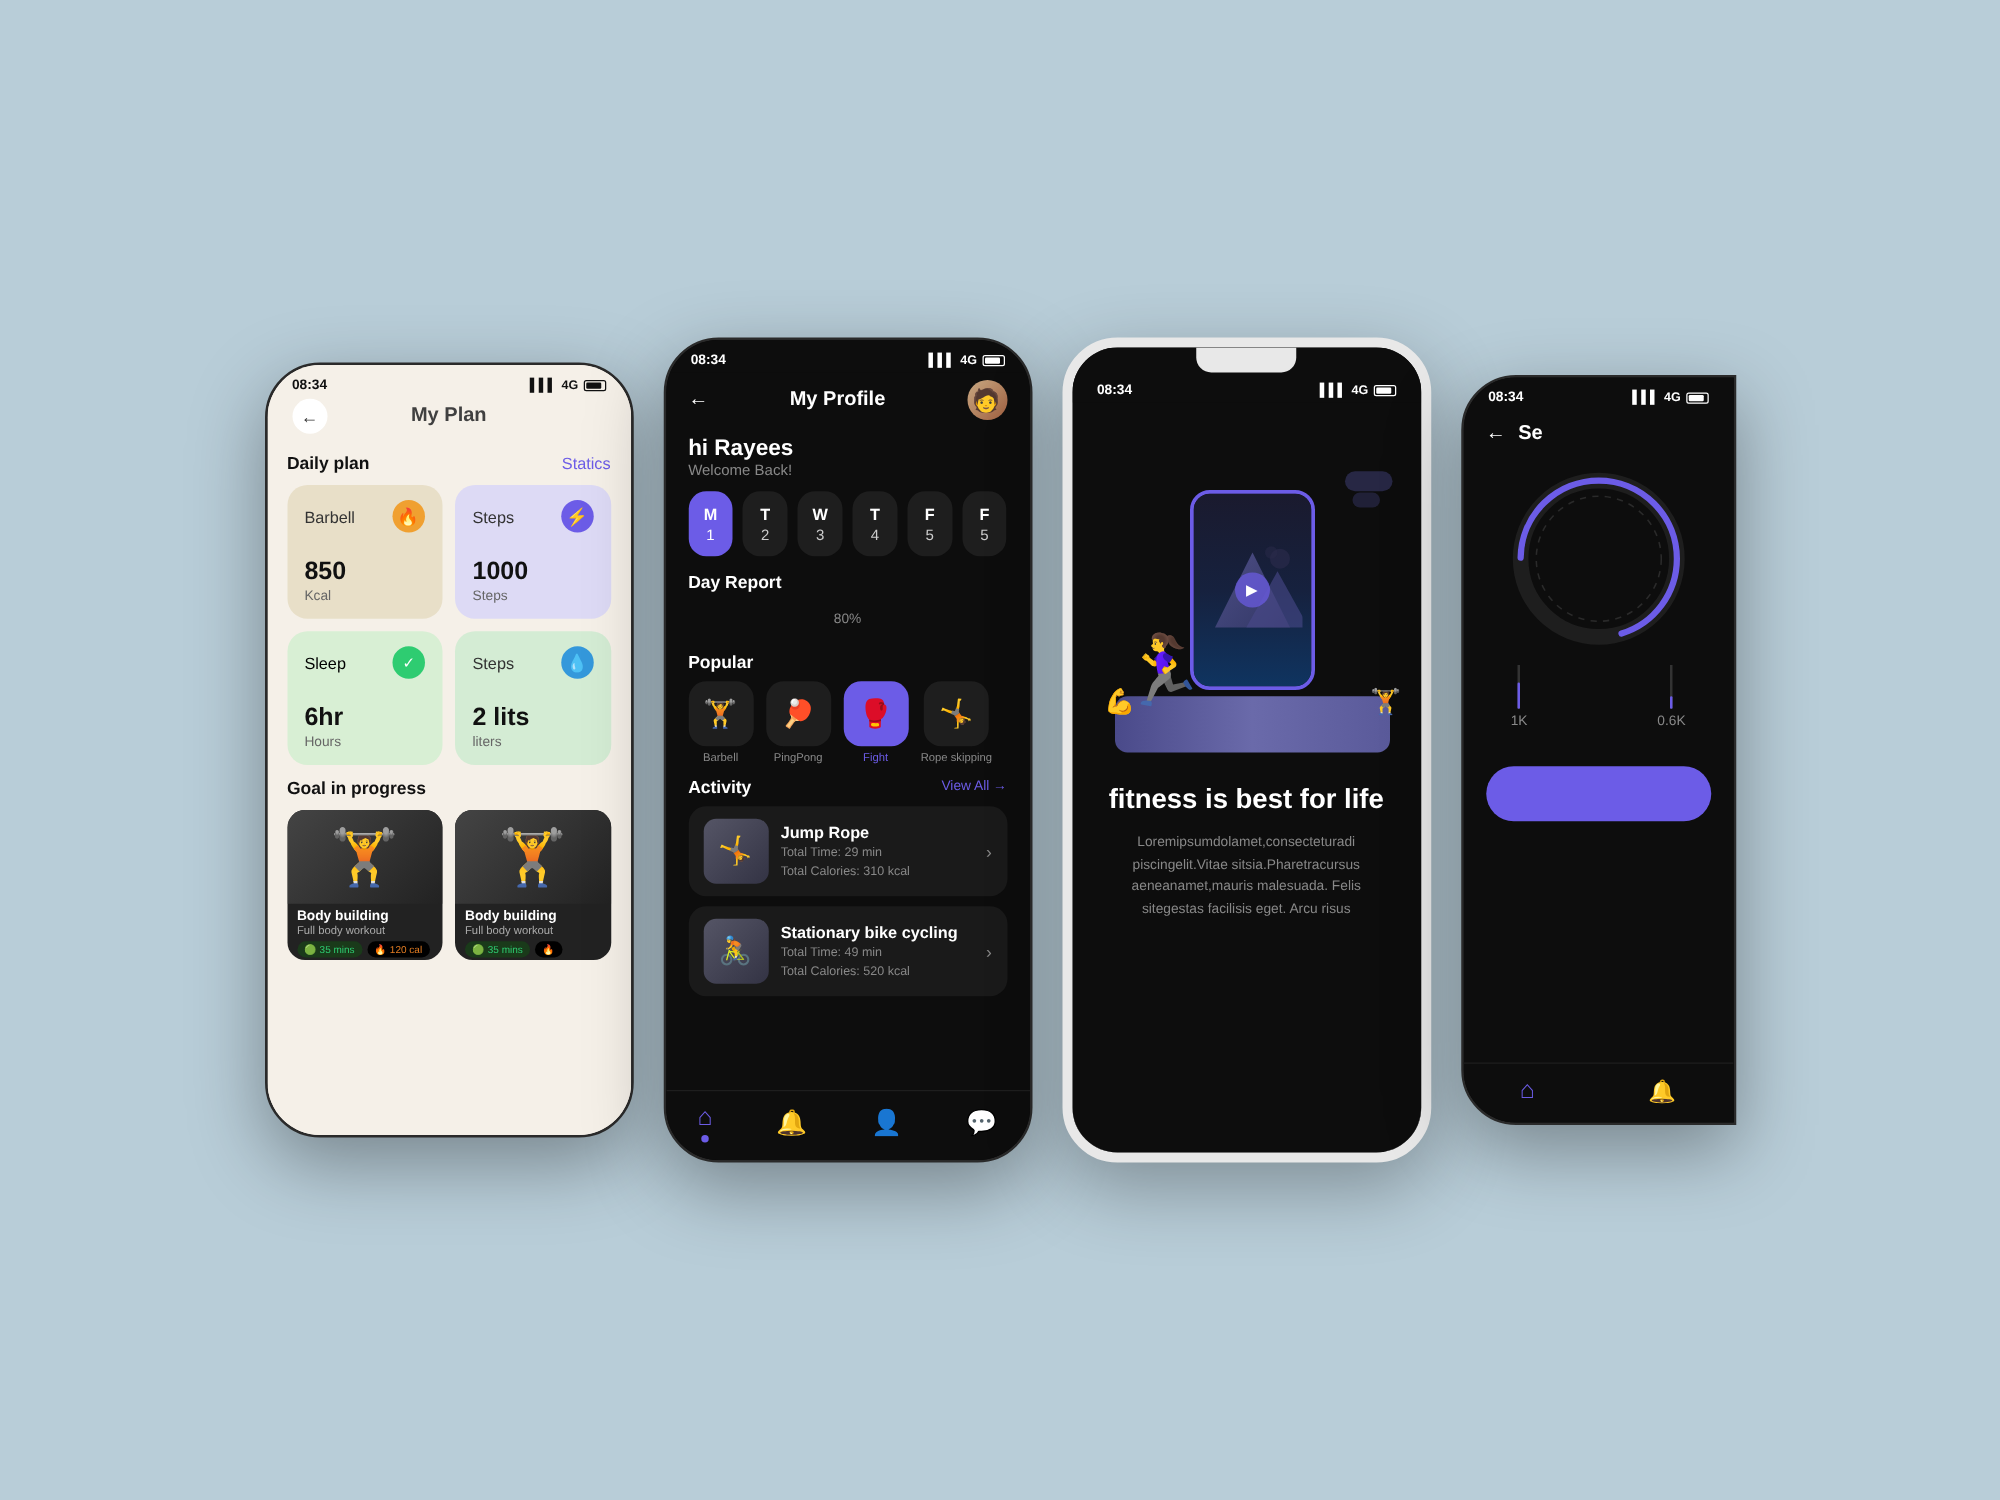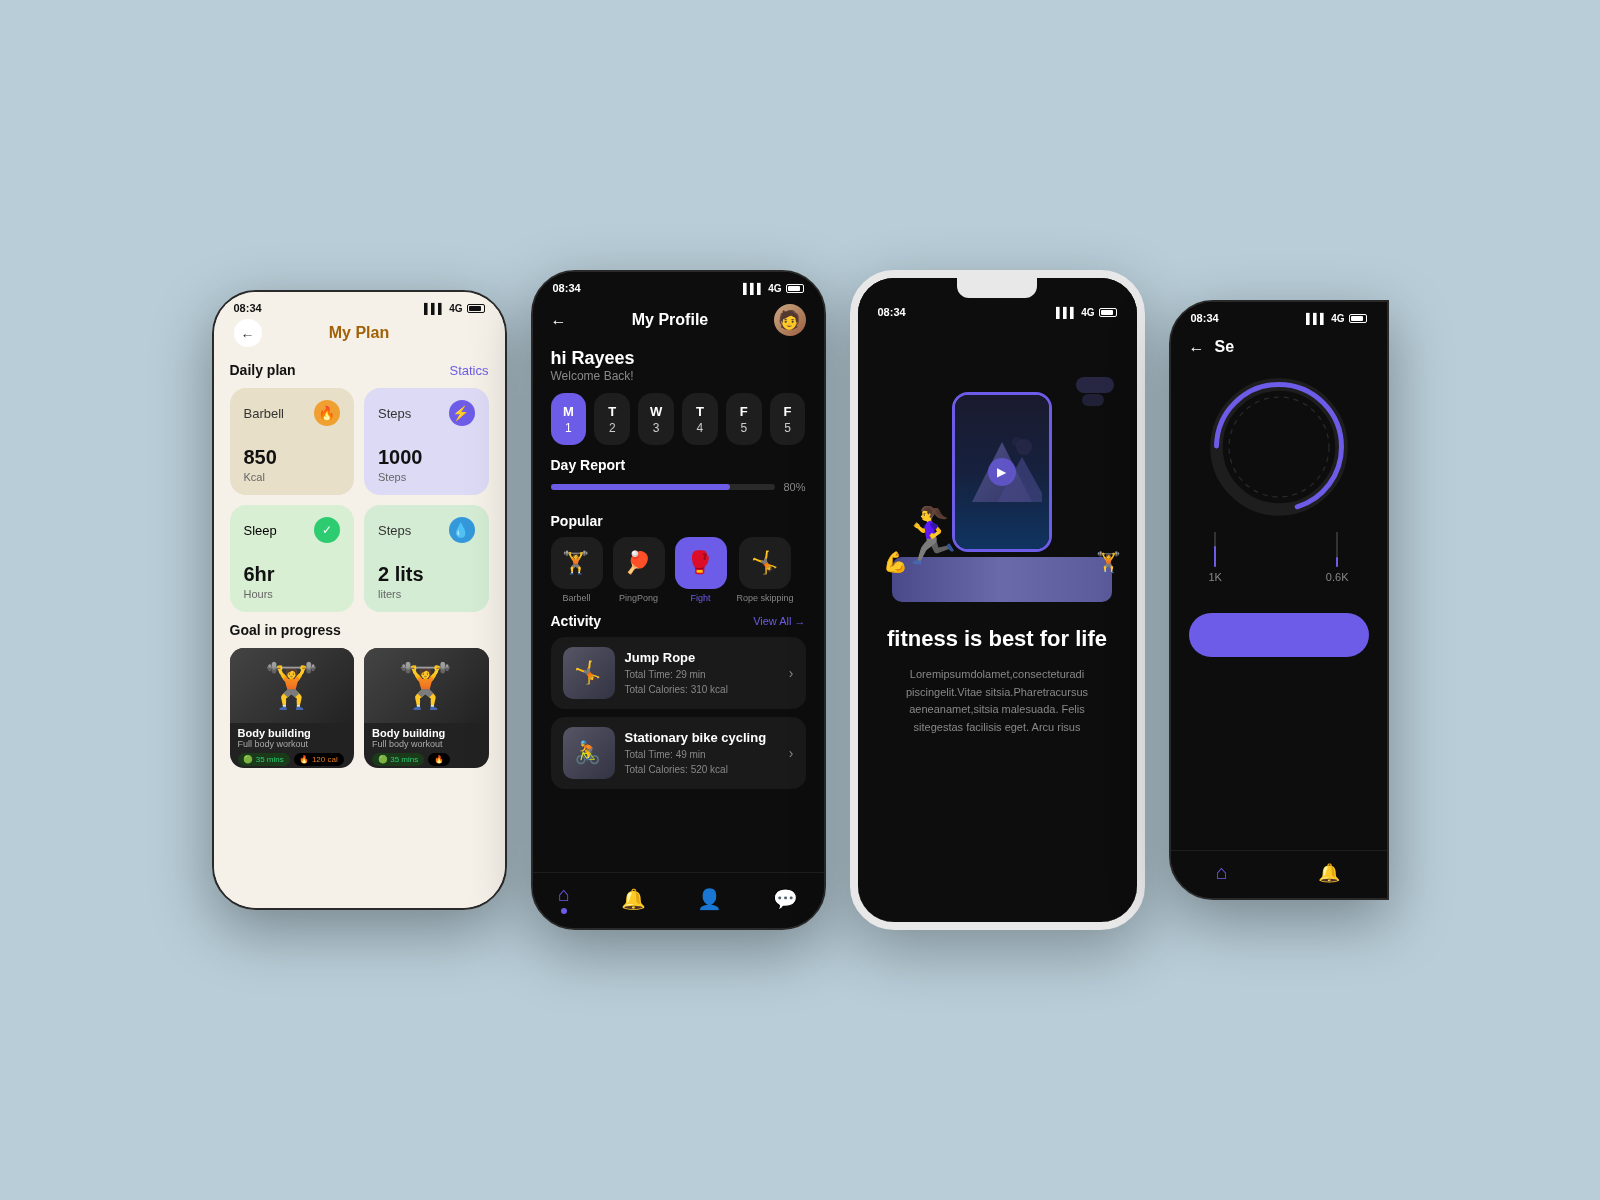--- a/index.html
+++ b/index.html
@@ -71,21 +71,21 @@
       display: flex; align-items: center; justify-content: center;
       position: relative;
     }
     .phone1-header .back-btn {
       position: absolute; left: 20px;
       width: 28px; height: 28px;
       background: white; border-radius: 50%;
       display: flex; align-items: center; justify-content: center;
       font-size: 14px; color: #333;
     }
-    .phone1-header h2 { font-size: 16px; color: #a16207; font-weight: 600; }
+    .phone1-header h2 { font-size: 16px; color: #404040; font-weight: 600; }
 
     .plan-body { background: #f5f0e8; padding: 10px 16px; flex: 1; overflow: hidden; }
     .daily-plan-header { display: flex; justify-content: space-between; align-items: center; margin-bottom: 10px; }
     .daily-plan-header span:first-child { font-size: 14px; font-weight: 600; color: #111; }
     .daily-plan-header span:last-child { font-size: 13px; color: #6c5ce7; font-weight: 500; }
 
     .stats-grid { display: grid; grid-template-columns: 1fr 1fr; gap: 10px; margin-bottom: 10px; }
     .stat-card {
       border-radius: 16px; padding: 12px 14px;
       position: relative; overflow: hidden;
@@ -152,21 +152,21 @@
       display: flex; flex-direction: column; align-items: center; justify-content: center;
       gap: 2px; background: #1e1e1e;
     }
     .day-btn.active { background: #6c5ce7; }
     .day-letter { font-size: 13px; font-weight: 600; }
     .day-num { font-size: 12px; color: #ccc; }
     .day-btn.active .day-num { color: white; }
 
     .day-report { padding: 0 18px 10px; }
     .day-report-header { font-size: 14px; font-weight: 600; margin-bottom: 8px; }
-    .progress-bar-container { display: flex; align-items: center; gap: 8px; margin-bottom: 10px; }
+    .progress-bar-container { display: flex; align-items: center; gap: 8px; margin-bottom: 10px; flex-direction: column; }
     .progress-bar-bg { flex: 1; height: 6px; background: #2a2a2a; border-radius: 3px; }
     .progress-bar-fill { height: 100%; background: #6c5ce7; border-radius: 3px; }
     .progress-pct { font-size: 11px; color: #888; }
 
     .popular-section { padding: 0 18px 10px; }
     .popular-title { font-size: 14px; font-weight: 600; margin-bottom: 8px; }
     .popular-items { display: flex; gap: 10px; }
     .popular-item { display: flex; flex-direction: column; align-items: center; gap: 4px; }
     .popular-icon-box {
       width: 52px; height: 52px; border-radius: 14px;
@@ -550,21 +550,21 @@
 
           <div style="position:absolute;top:15px;right:8px;width:38px;height:16px;background:#2a2a4a;border-radius:18px;opacity:0.9;"></div>
           <div style="position:absolute;top:32px;right:18px;width:22px;height:12px;background:#2a2a4a;border-radius:12px;opacity:0.7;"></div>
 
           <div style="position:absolute;bottom:28px;left:2px;font-size:20px;color:#6c5ce7;">💪</div>
           <div style="position:absolute;bottom:28px;right:0px;font-size:20px;color:#5a50d0;">🏋</div>
         </div>
 
         <h2 class="p3-title">fitness is best for life</h2>
 
-        <p class="p3-desc">Loremipsumdolamet,consecteturadi piscingelit.Vitae sitsia.Pharetracursus aeneanamet,sitsia malesuada. Felis sitegestas facilisis eget. Arcu risus</p>
+        <p class="p3-desc">Loremipsumdolamet,consecteturadi piscingelit.Vitae sitsia.Pharetracursus aeneanamet,mauris malesuada. Felis sitegestas facilisis eget. Arcu risus</p>
 
       </div>
     </div>
   </div>
 
   <div class="phone phone-dark phone-4">
     <div class="phone-screen" style="background:#0d0d0d; display:flex; flex-direction:column; position:relative;">
 
       <div class="status-bar dark">
         <span>08:34</span>

